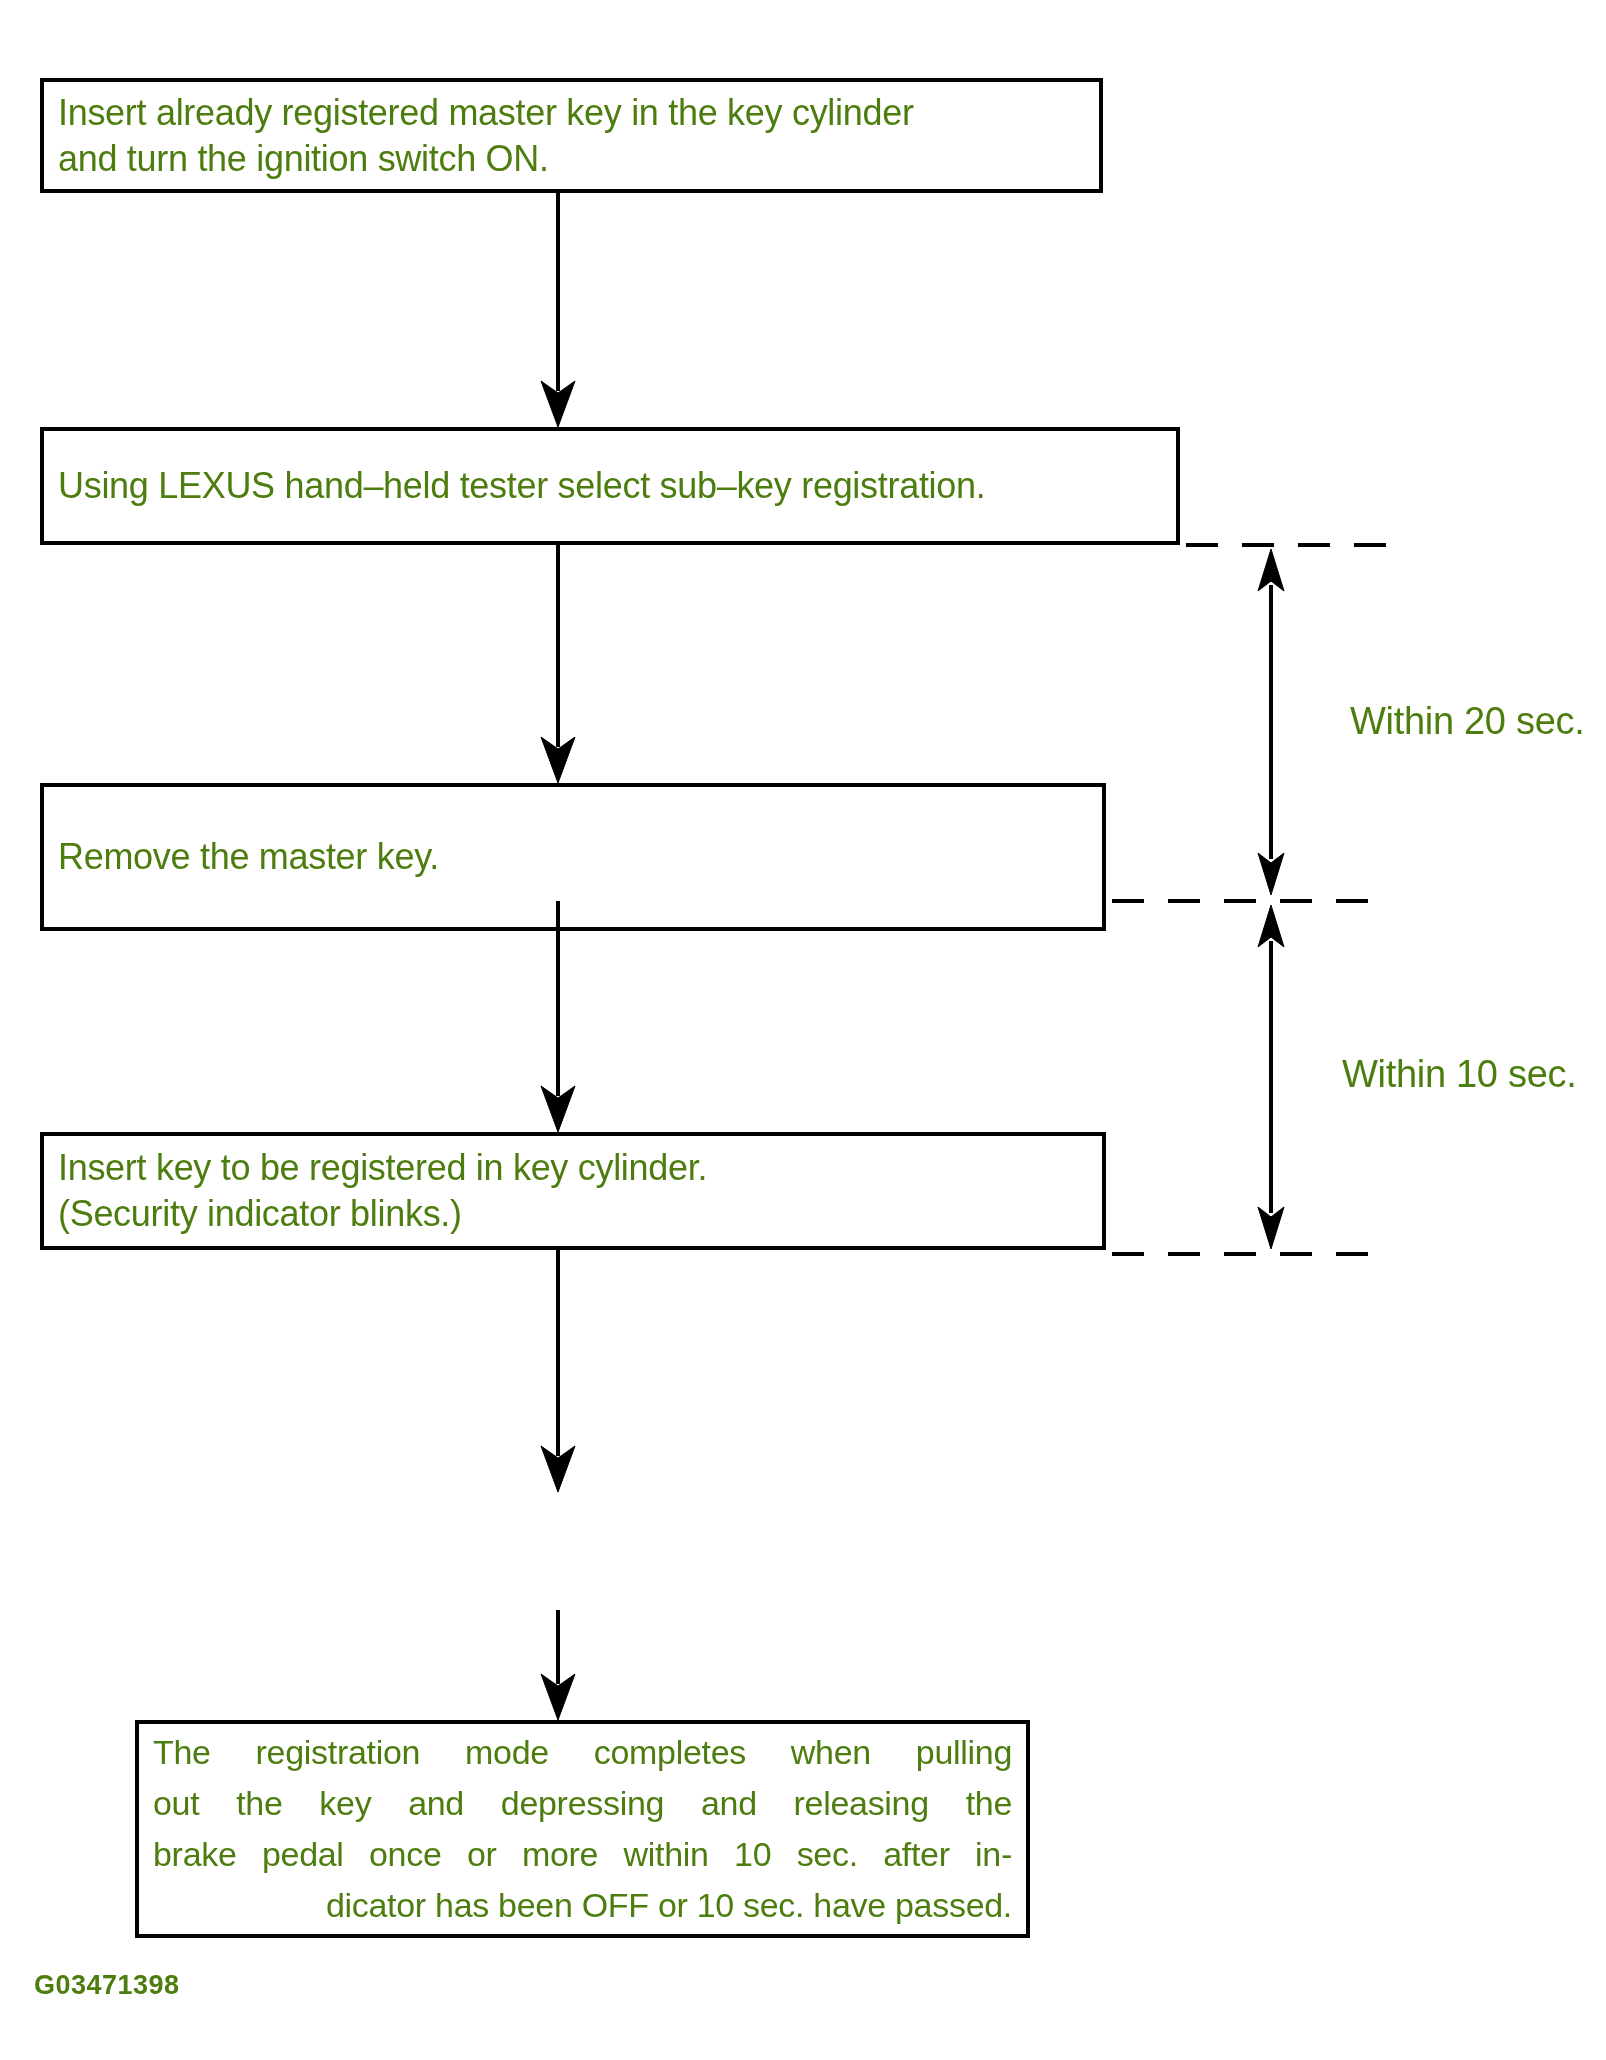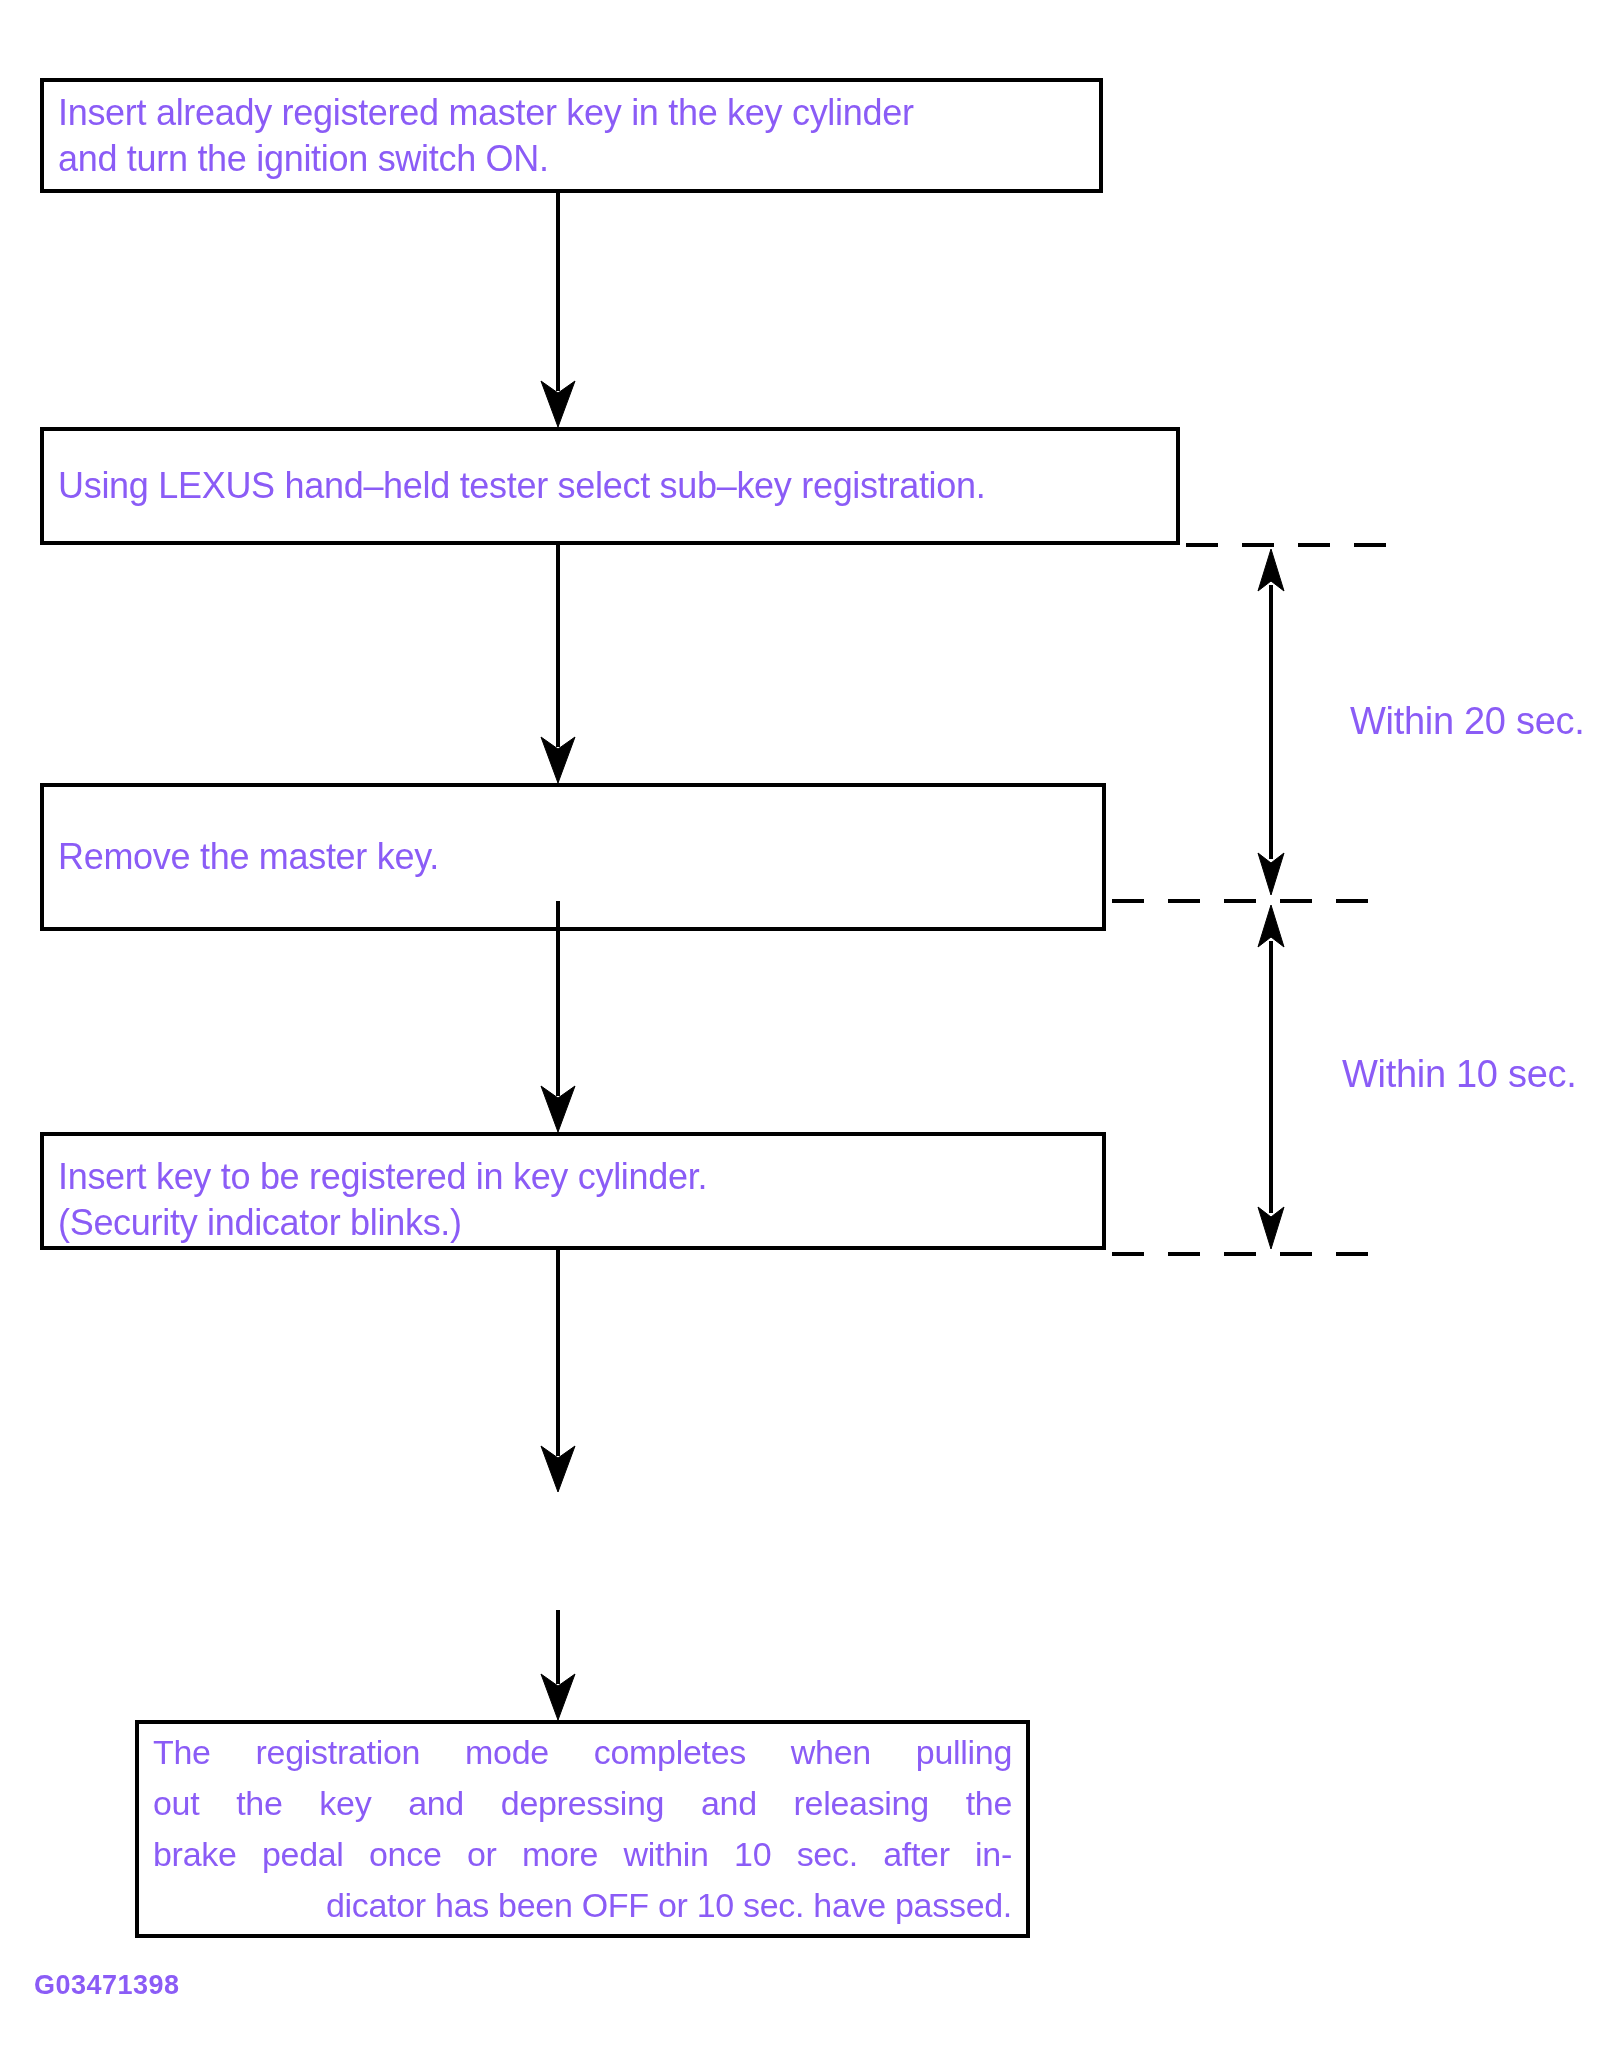--- a/index.html
+++ b/index.html
@@ -6,42 +6,42 @@
     margin: 0;
     padding: 0;
     background: #ffffff;
   }
   .page {
     position: relative;
     width: 1606px;
     height: 2060px;
     background: #ffffff;
     font-family: "Liberation Sans", sans-serif;
-    color: #8b5cf6;
+    color: #4d7c0f;
     overflow: hidden;
   }
   .flowbox {
     position: absolute;
     box-sizing: border-box;
     border: 4px solid #000000;
     background: #ffffff;
     display: flex;
     flex-direction: column;
     justify-content: center;
     padding-left: 14px;
     padding-right: 10px;
     font-size: 36px;
     line-height: 46px;
     letter-spacing: -0.3px;
   }
   .flowbox .line { white-space: nowrap; }
   .box-1 { left: 40px;  top: 78px;   width: 1063px; height: 115px; }
   .box-2 { left: 40px;  top: 427px;  width: 1140px; height: 118px; justify-content: center; }
   .box-3 { left: 40px;  top: 783px;  width: 1066px; height: 148px; }
-  .box-4 { left: 40px;  top: 1132px; width: 1066px; height: 118px; justify-content: flex-end; }
+  .box-4 { left: 40px;  top: 1132px; width: 1066px; height: 118px; }
   .box-5 { left: 40px;  top: 1492px; width: 1066px; height: 118px; }
   .box-6 {
     left: 135px; top: 1720px; width: 895px; height: 218px;
     font-size: 34px; line-height: 51px; padding-right: 14px;
   }
   .box-6 .line { white-space: normal; text-align: right; }
   .box-6 .jline { text-align: justify; text-align-last: justify; }
   .arrow-svg, .dash-svg, .dim-svg {
     position: absolute;
     display: block;

